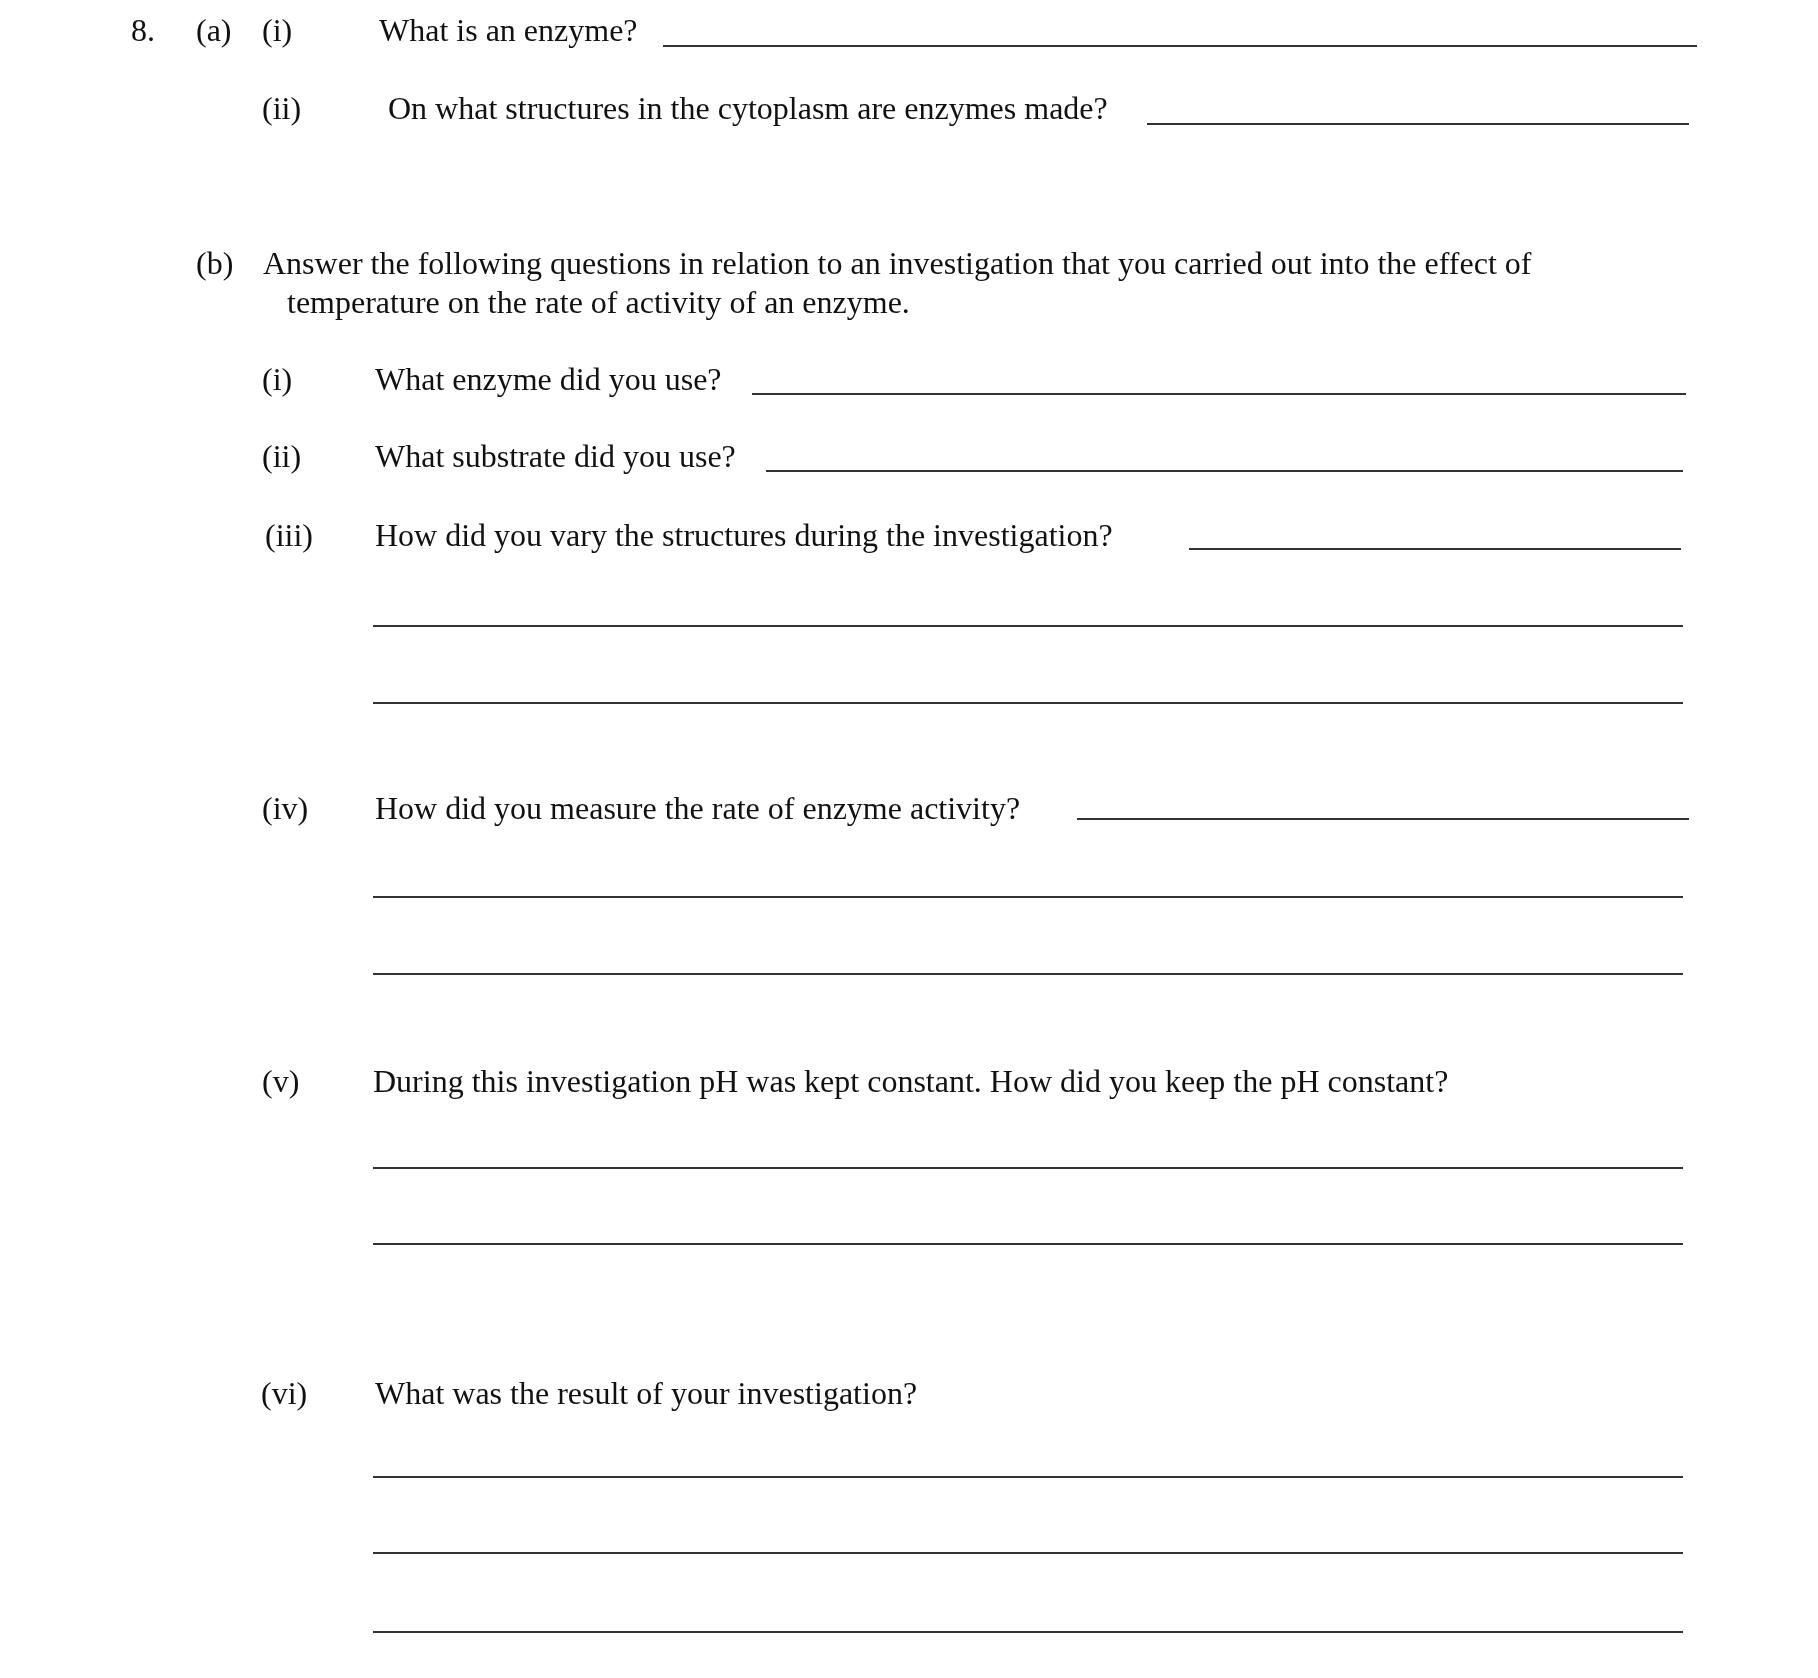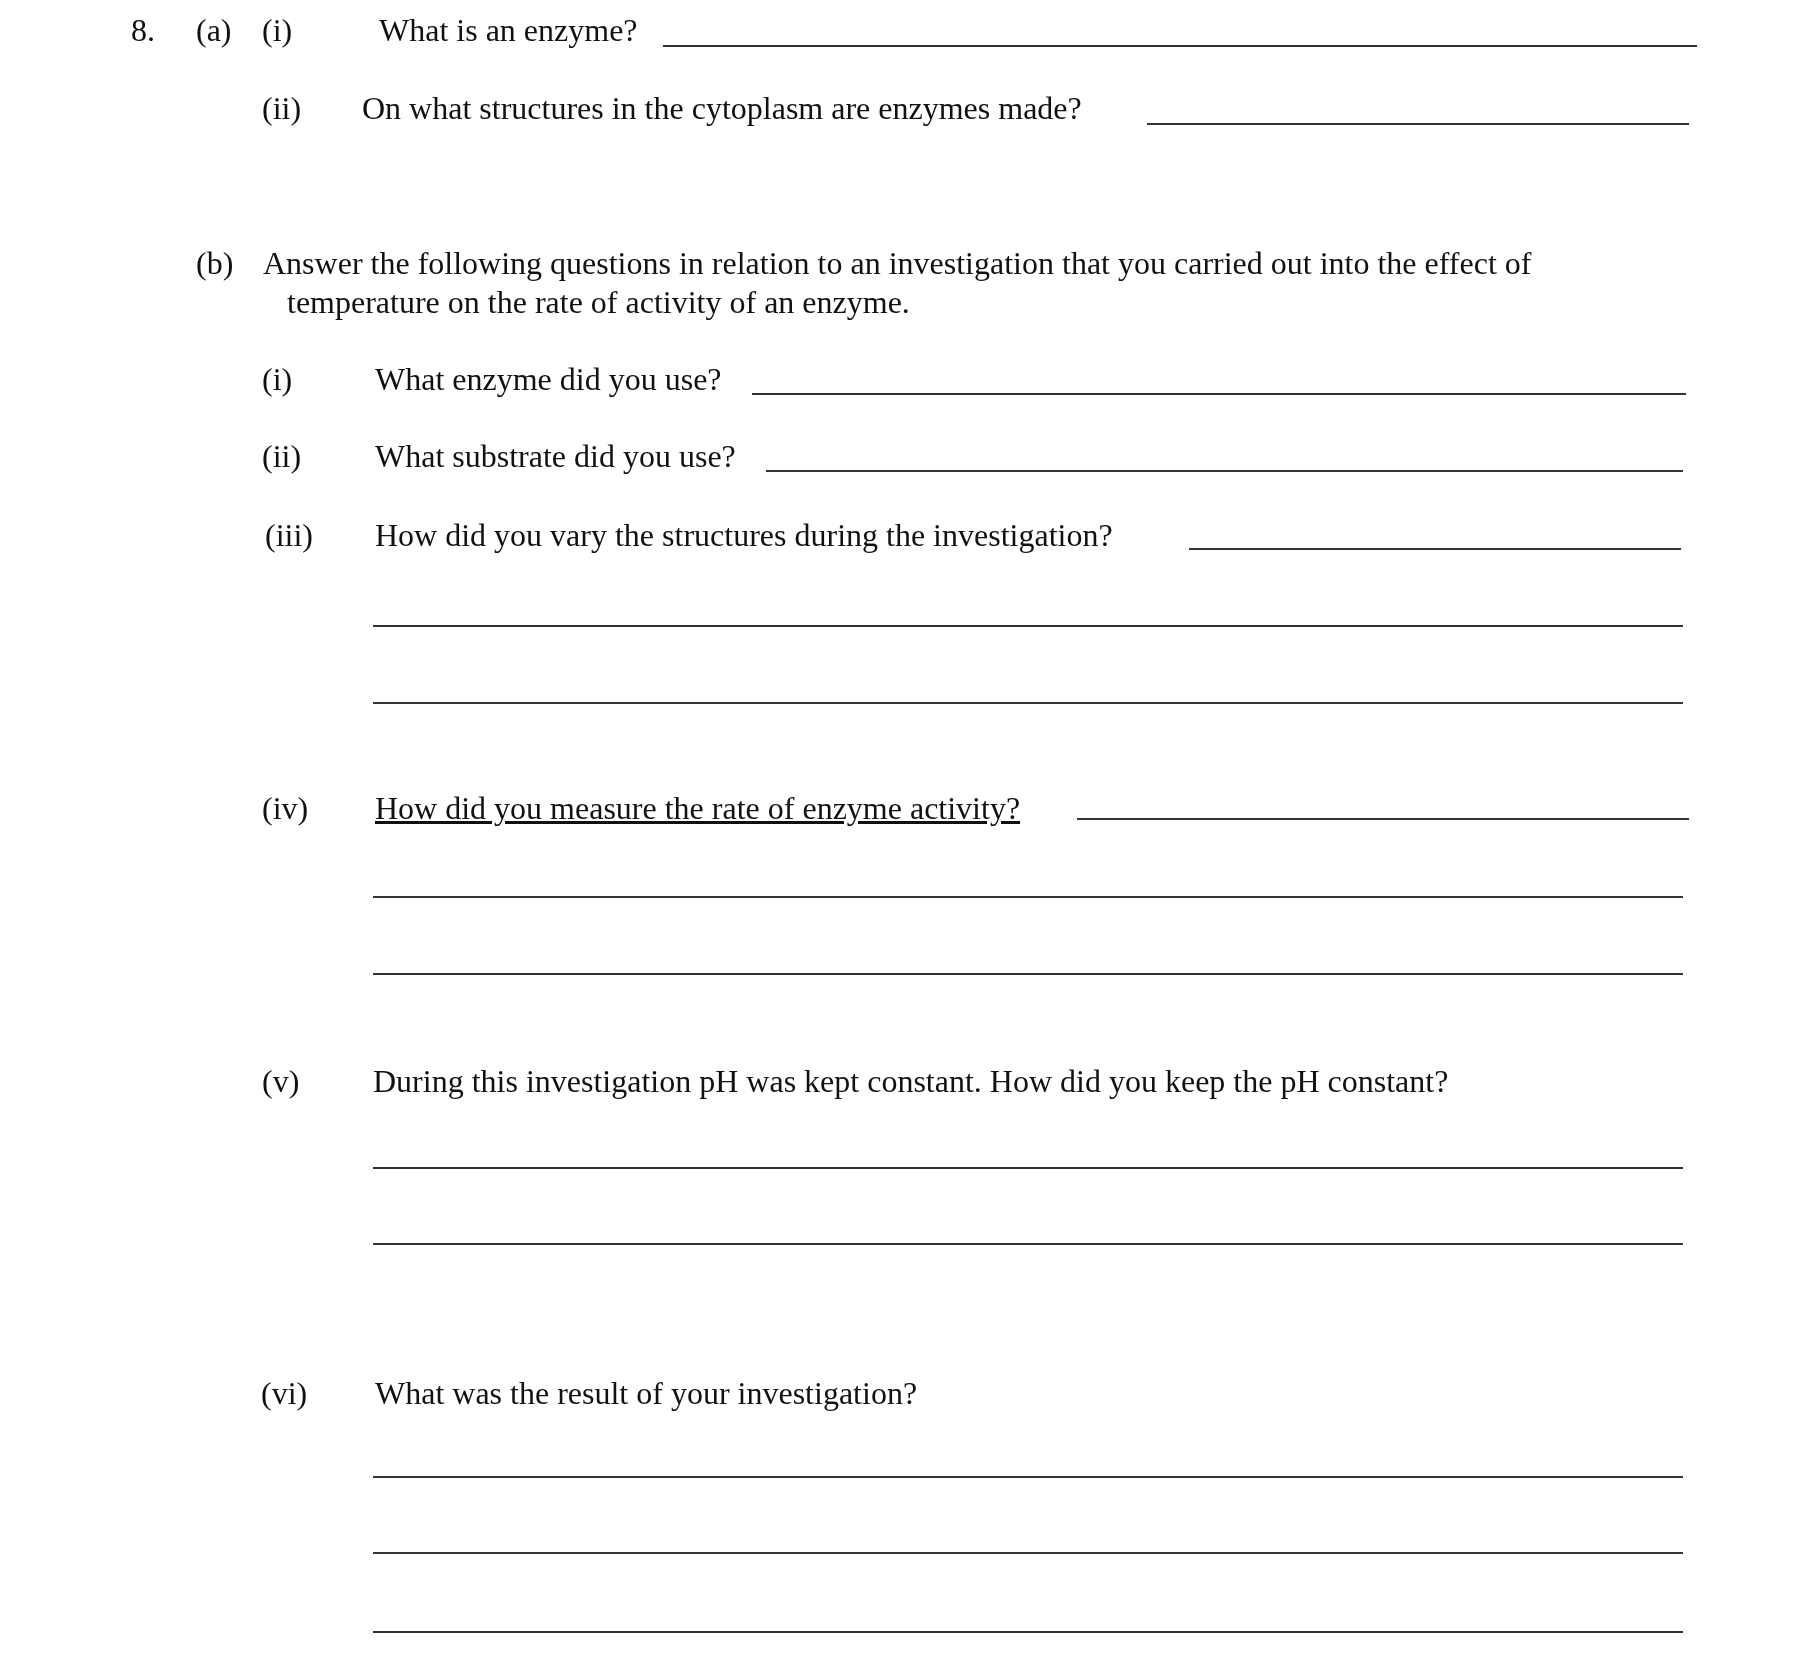--- a/index.html
+++ b/index.html
@@ -15,21 +15,21 @@
 <body>
 
 <div class="t" style="left:131px; top:14px;">8.</div>
 <div class="t" style="left:196px; top:14px;">(a)</div>
 
 <div class="t" style="left:262px; top:14px;">(i)</div>
 <div class="t" style="left:379px; top:14px;text-align:center;">What is an enzyme?</div>
 <div class="rule" style="left:663px; width:1034px; top:45px;"></div>
 
 <div class="t" style="left:262px; top:92px;">(ii)</div>
-<div class="t" style="left:362px; top:92px;">On what structures in the cytoplasm are enzymes made?</div>
+<div class="t" style="left:388px; top:92px;">On what structures in the cytoplasm are enzymes made?</div>
 <div class="rule" style="left:1147px; width:542px; top:123px;"></div>
 
 <div class="t" style="left:196px; top:247px;">(b)</div>
 <div class="t" style="left:263px; top:247px;">Answer the following questions in relation to an investigation that you carried out into the effect of</div>
 <div class="t" style="left:263px; top:286px;margin-left:24px;">temperature on the rate of activity of an enzyme.</div>
 
 <div class="t" style="left:262px; top:363px;">(i)</div>
 <div class="t" style="left:375px; top:363px;">What enzyme did you use?</div>
 <div class="rule" style="left:752px; width:934px; top:393px;"></div>
 
@@ -37,21 +37,21 @@
 <div class="t" style="left:375px; top:440px;">What substrate did you use?</div>
 <div class="rule" style="left:766px; width:917px; top:470px;"></div>
 
 <div class="t" style="left:265px; top:519px;">(iii)</div>
 <div class="t" style="left:375px; top:519px;">How did you vary the structures during the investigation?</div>
 <div class="rule" style="left:1189px; width:492px; top:548px;"></div>
 <div class="rule" style="left:373px; width:1310px; top:625px;"></div>
 <div class="rule" style="left:373px; width:1310px; top:702px;"></div>
 
 <div class="t" style="left:262px; top:792px;text-align:right;">(iv)</div>
-<div class="t" style="left:375px; top:792px;text-decoration:underline;">How did you measure the rate of enzyme activity?</div>
+<div class="t" style="left:375px; top:792px;">How did you measure the rate of enzyme activity?</div>
 <div class="rule" style="left:1077px; width:612px; top:818px;"></div>
 <div class="rule" style="left:373px; width:1310px; top:896px;"></div>
 <div class="rule" style="left:373px; width:1310px; top:973px;"></div>
 
 <div class="t" style="left:262px; top:1065px;">(v)</div>
 <div class="t" style="left:373px; top:1065px;">During this investigation pH was kept constant. How did you keep the pH constant?</div>
 <div class="rule" style="left:373px; width:1310px; top:1167px;"></div>
 <div class="rule" style="left:373px; width:1310px; top:1243px;"></div>
 
 <div class="t" style="left:261px; top:1377px;">(vi)</div>

